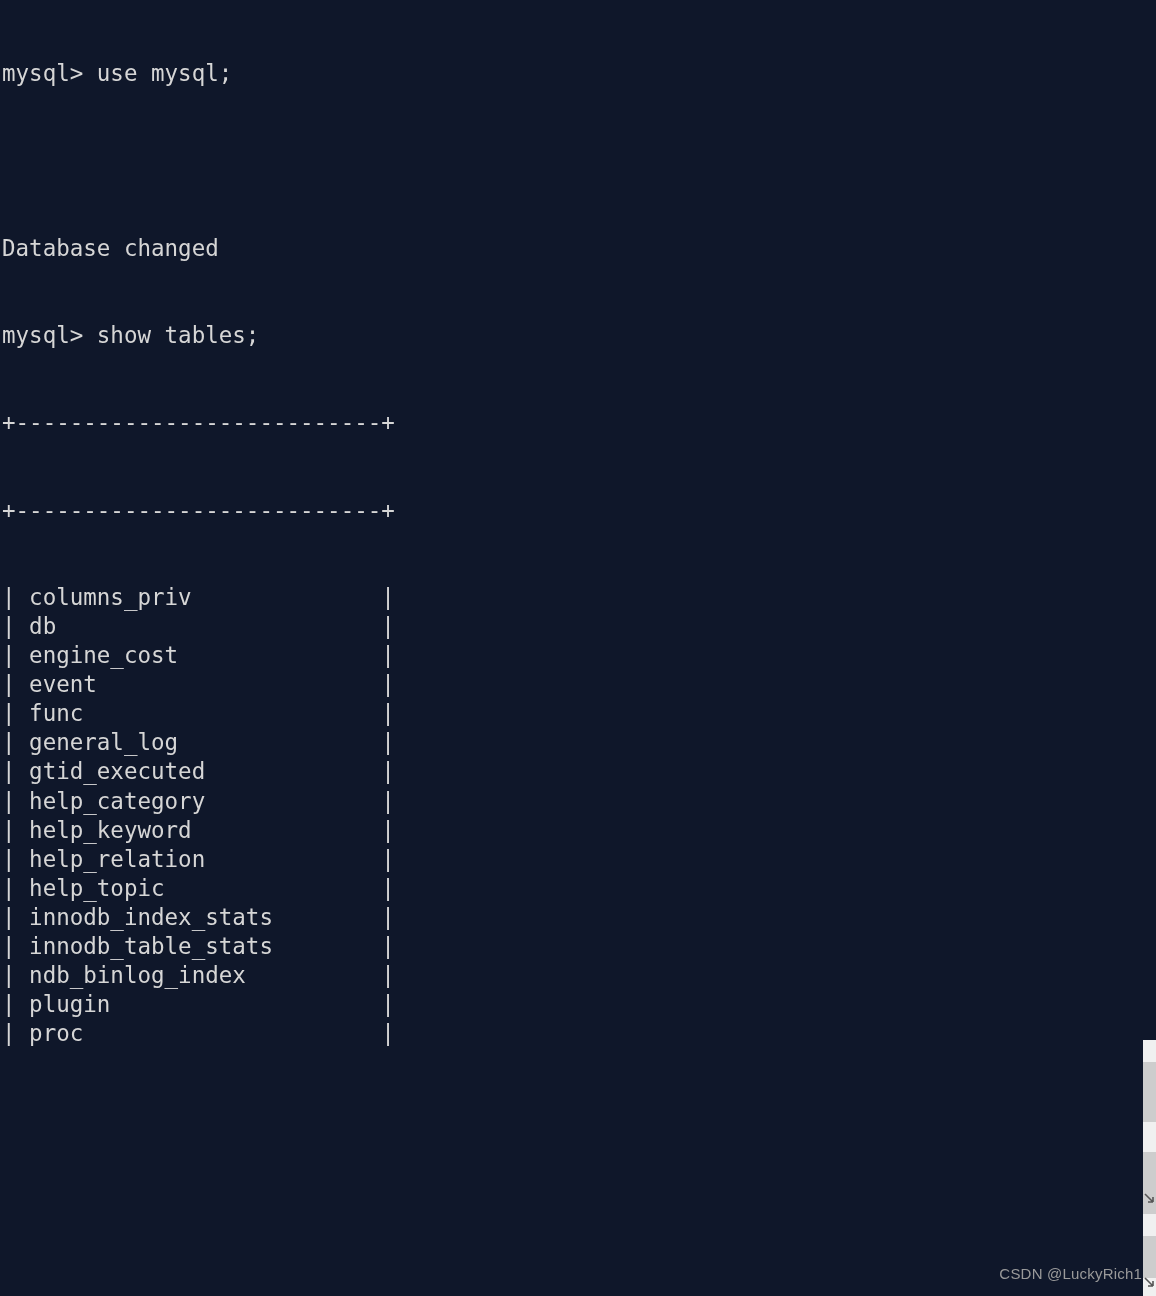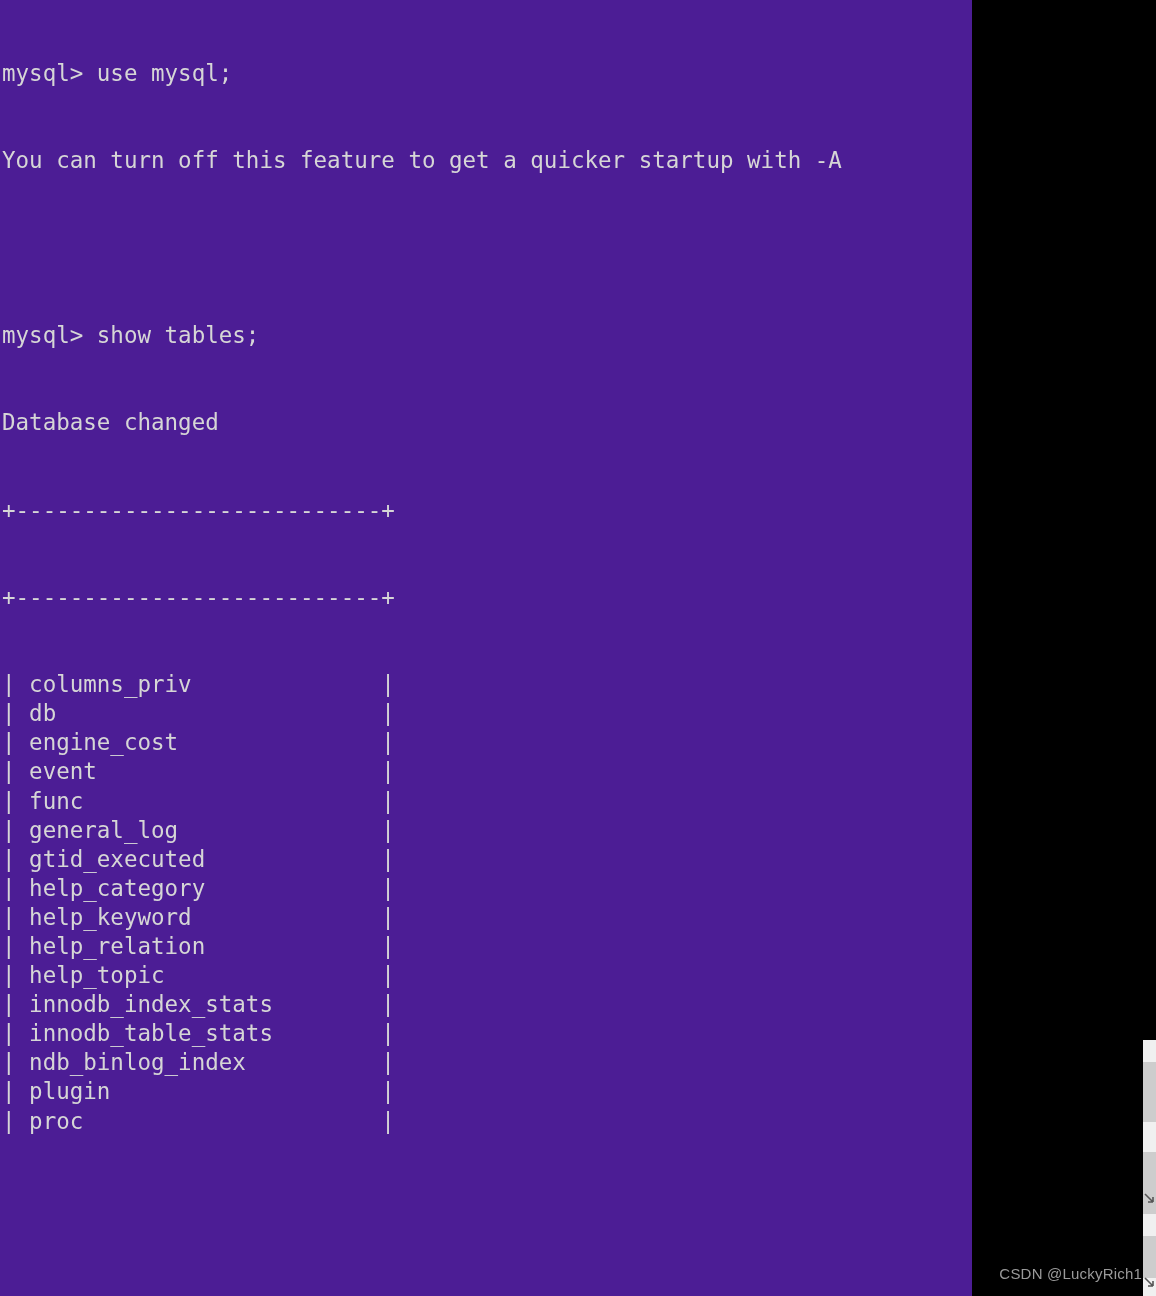--- a/index.html
+++ b/index.html
@@ -11,23 +11,23 @@
     width: 1156px;
     height: 1296px;
     overflow: hidden;
     position: relative;
     font-family: "DejaVu Sans Mono", "Liberation Mono", monospace;
   }
   #terminal {
     position: absolute;
     left: 0;
     top: 0;
-    width: 972px;
+    width: 1156px;
     height: 1296px;
-    background: #4c1d95;
+    background: #0f172a;
     color: #d6d6d6;
     font-family: "DejaVu Sans Mono", "Liberation Mono", monospace;
     font-size: 22.5px;
     line-height: 29.1px;
     letter-spacing: 0px;
     padding: 1px 8px 0 2px;
     box-sizing: border-box;
     white-space: pre;
     overflow: hidden;
   }
@@ -71,24 +71,23 @@
     letter-spacing: 0.2px;
     white-space: nowrap;
     text-align: center;
   }
 </style>
 </head>
 <body>
 
 <div id="terminal">
   <span class="line">mysql&gt; use mysql;</span>
-  <span class="line">You can turn off this feature to get a quicker startup with -A</span>
   <span class="blank"></span>
+  <span class="line">Database changed</span>
   <span class="line">mysql&gt; show tables;</span>
-  <span class="line">Database changed</span>
   <span class="line">+---------------------------+</span>
   <span class="line">+---------------------------+</span>
   <span id="table-rows"><span class="line">| columns_priv              |</span><span class="line">| db                        |</span><span class="line">| engine_cost               |</span><span class="line">| event                     |</span><span class="line">| func                      |</span><span class="line">| general_log               |</span><span class="line">| gtid_executed             |</span><span class="line">| help_category             |</span><span class="line">| help_keyword              |</span><span class="line">| help_relation             |</span><span class="line">| help_topic                |</span><span class="line">| innodb_index_stats        |</span><span class="line">| innodb_table_stats        |</span><span class="line">| ndb_binlog_index          |</span><span class="line">| plugin                    |</span><span class="line">| proc                      |</span></span>
   
   
   
   
 </div>
 
 <div id="scrollbar">

